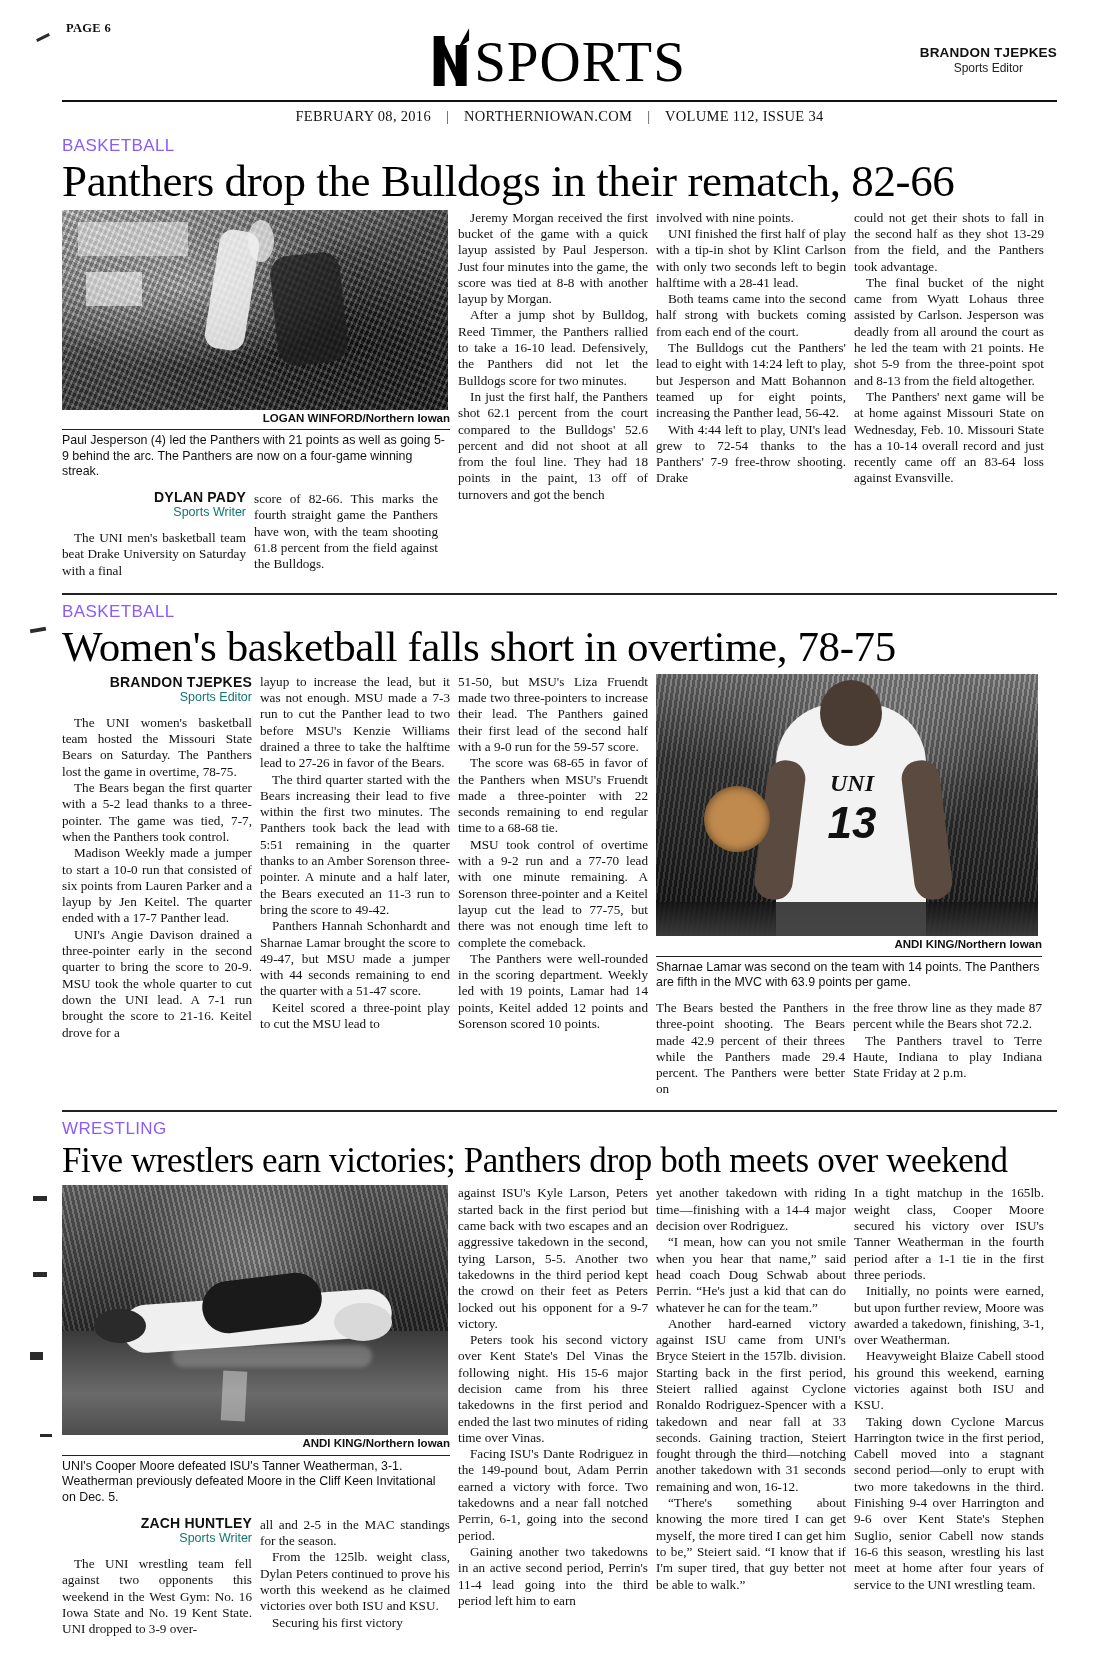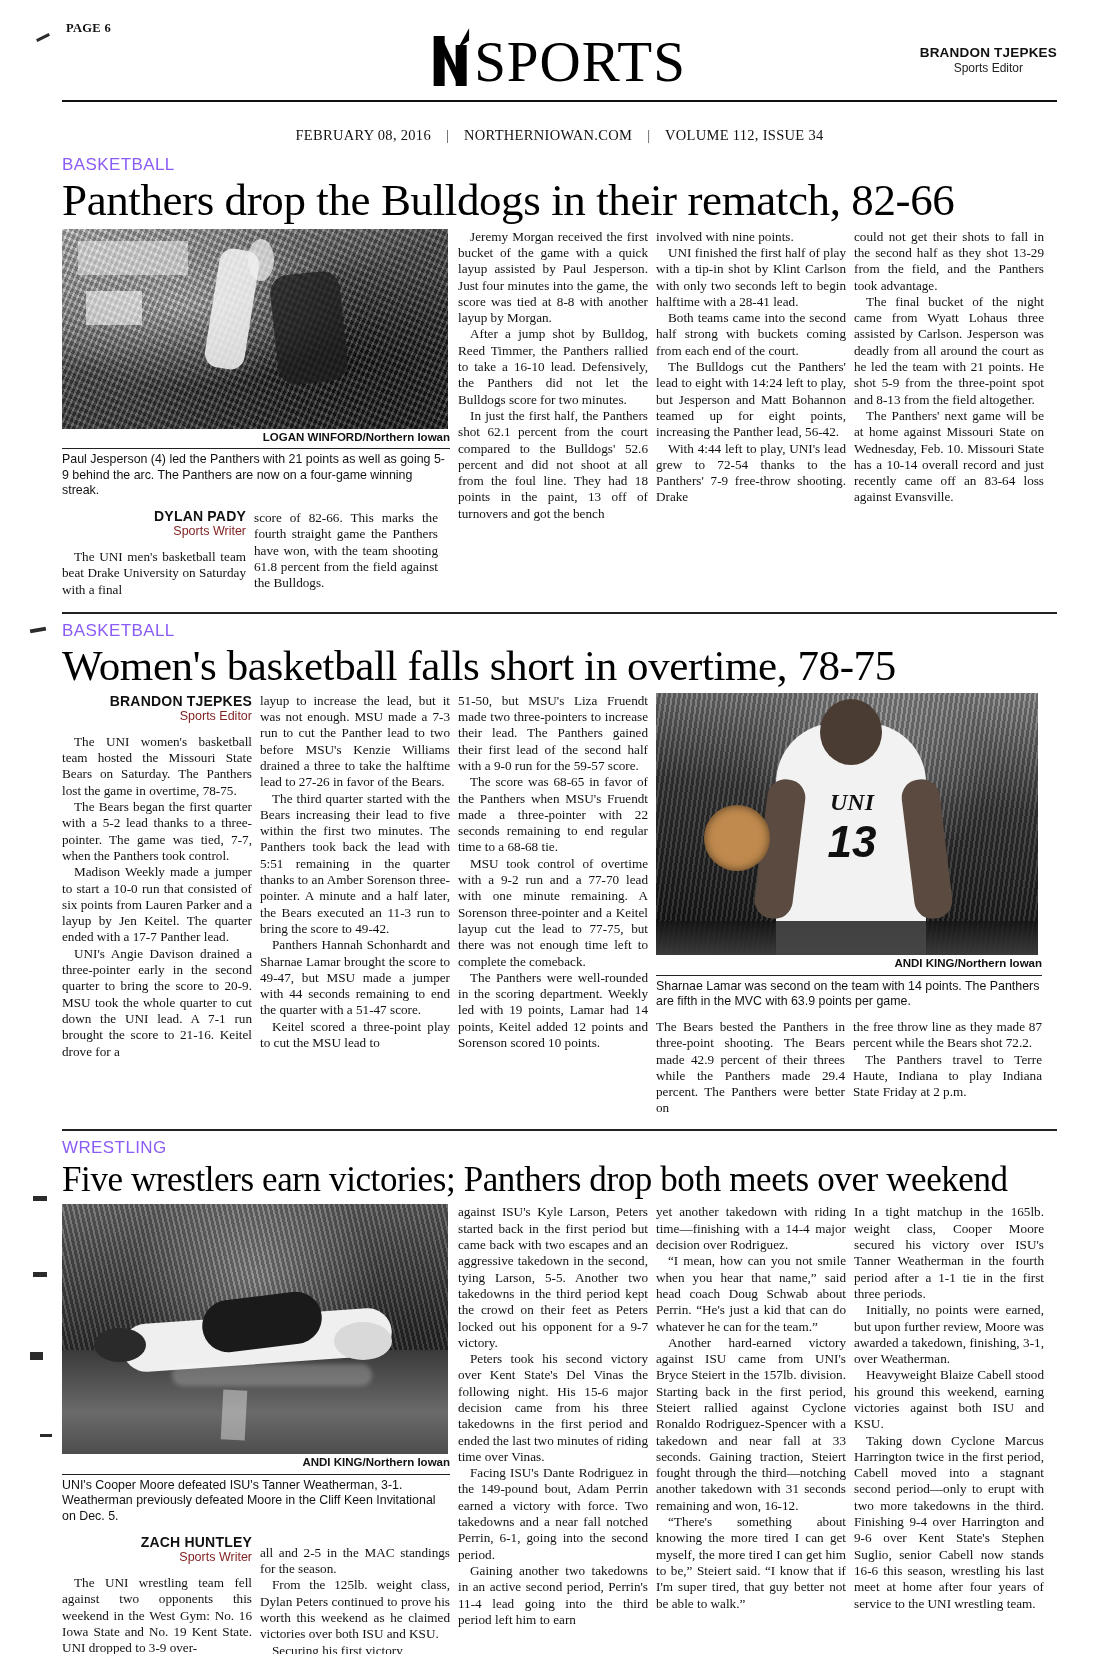--- a/index.html
+++ b/index.html
@@ -114,21 +114,21 @@
     background: #111;
     margin: 0 62px;
   }
 
   .dateline {
     margin: 0 62px;
     text-align: center;
     font-family: "Liberation Serif", serif;
     font-size: 14.5px;
     letter-spacing: 0.3px;
-    padding: 25px 0 6px 0;
+    padding: 6px 0 6px 0;
     color: #111;
   }
   .dateline .sep {
     display: inline-block;
     padding: 0 11px;
     color: #444;
   }
 
   
   .kicker {
@@ -182,21 +182,21 @@
   }
   .byline .name {
     font-weight: bold;
     font-size: 14px;
     letter-spacing: 0.2px;
     color: #111;
     line-height: 1.15;
   }
   .byline .role {
     font-size: 12.5px;
-    color: #7f1d1d;
+    color: #0f766e;
     line-height: 1.2;
   }
 
   
   .photo {
     position: relative;
     background: #6d6d6d;
     overflow: hidden;
   }
   .photo .grain {
@@ -441,21 +441,21 @@
       <div class="spacer-10"></div>
 
       <div style="display:flex;">
         <div class="col">
           <div class="byline">
             <div class="name">ZACH HUNTLEY</div>
             <div class="role">Sports Writer</div>
           </div>
           <p>The UNI wrestling team fell against two opponents this weekend in the West Gym: No. 16 Iowa State and No. 19 Kent State. UNI dropped to 3-9 over-</p>
         </div>
-        <div class="col" style="margin-right:0;padding-top:2px;margin-top:9px;">
+        <div class="col" style="margin-right:0;padding-top:2px;">
           <p class="noindent">all and 2-5 in the MAC standings for the season.</p>
           <p>From the 125lb. weight class, Dylan Peters continued to prove his worth this weekend as he claimed victories over both ISU and KSU.</p>
           <p>Securing his first victory</p>
         </div>
       </div>
     </div>
 
     <div class="col">
       <p class="noindent">against ISU's Kyle Larson, Peters started back in the first period but came back with two escapes and an aggressive takedown in the second, tying Larson, 5-5. Another two takedowns in the third period kept the crowd on their feet as Peters locked out his opponent for a 9-7 victory.</p>
       <p>Peters took his second victory over Kent State's Del Vinas the following night. His 15-6 major decision came from his three takedowns in the first period and ended the last two minutes of riding time over Vinas.</p>

